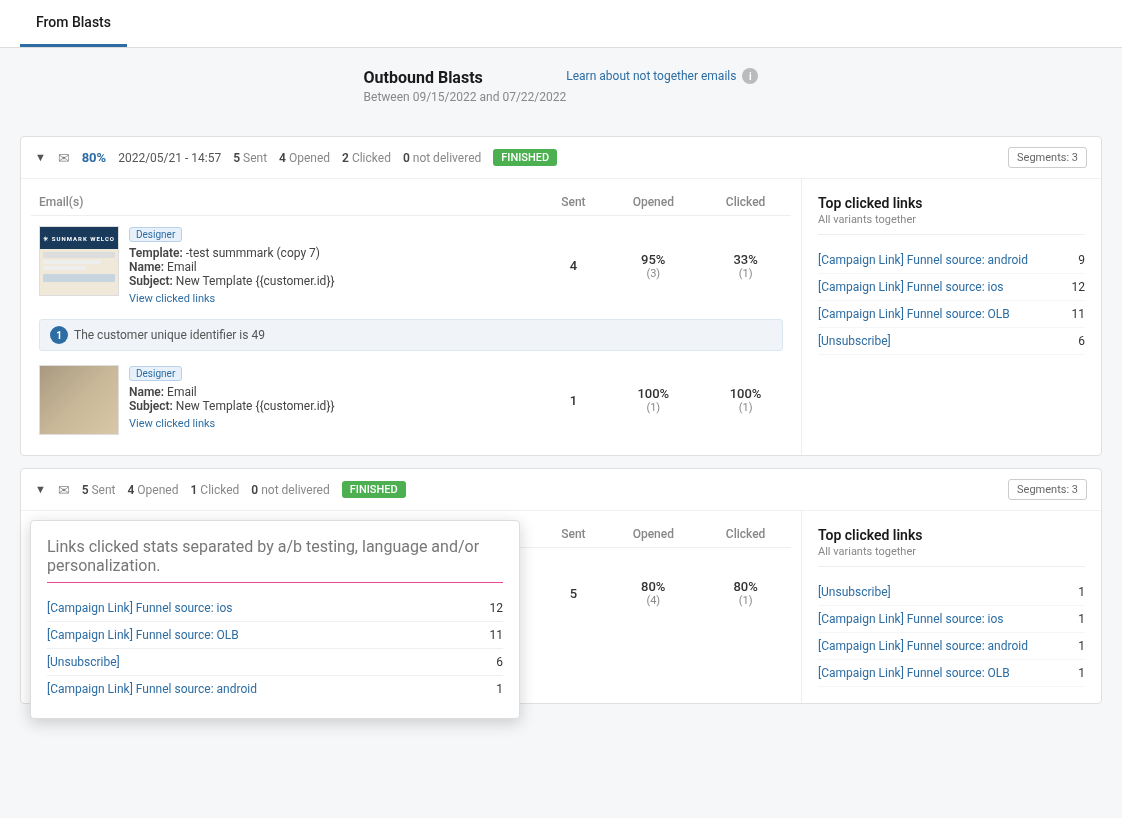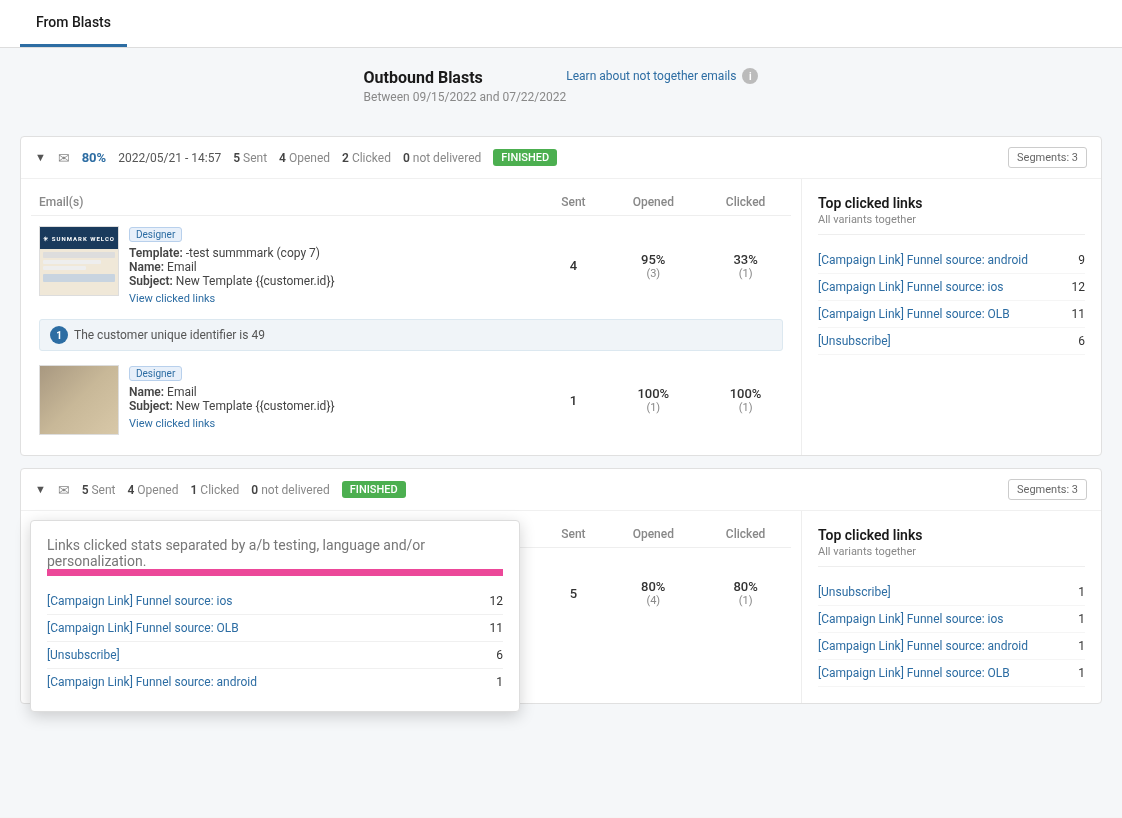--- a/index.html
+++ b/index.html
@@ -218,21 +218,21 @@
         <div style="display:flex;justify-content:space-between;align-items:center;padding:6px 0;border-bottom:1px solid #f5f5f5;font-size:12px;">
           <a style="color:#2d6da3;text-decoration:none;">[Campaign Link] Funnel source: OLB</a>
           <span>1</span>
         </div>
       </div>
     </div>
   </div>
 </div>
 
 <div style="position:fixed;top:520px;left:30px;width:490px;background:#fff;border:1px solid #ddd;border-radius:4px;box-shadow:0 4px 16px rgba(0,0,0,0.18);padding:16px;z-index:200;">
-  <div style="font-size:14px;color:#777;margin-bottom:12px;border-bottom:7px solid #ec4899;padding-bottom:0;">Links clicked stats separated by a/b testing, language and/or personalization.</div>
+  <div style="font-size:16px;color:#777;margin-bottom:12px;border-bottom:1px solid #ec4899;padding-bottom:7px;">Links clicked stats separated by a/b testing, language and/or personalization.</div>
   <div style="display:flex;justify-content:space-between;align-items:center;padding:6px 0;border-bottom:1px solid #f0f0f0;font-size:12px;">
     <a style="color:#2d6da3;text-decoration:none;">[Campaign Link] Funnel source: ios</a>
     <span>12</span>
   </div>
   <div style="display:flex;justify-content:space-between;align-items:center;padding:6px 0;border-bottom:1px solid #f0f0f0;font-size:12px;">
     <a style="color:#2d6da3;text-decoration:none;">[Campaign Link] Funnel source: OLB</a>
     <span>11</span>
   </div>
   <div style="display:flex;justify-content:space-between;align-items:center;padding:6px 0;border-bottom:1px solid #f0f0f0;font-size:12px;">
     <a style="color:#2d6da3;text-decoration:none;">[Unsubscribe]</a>

